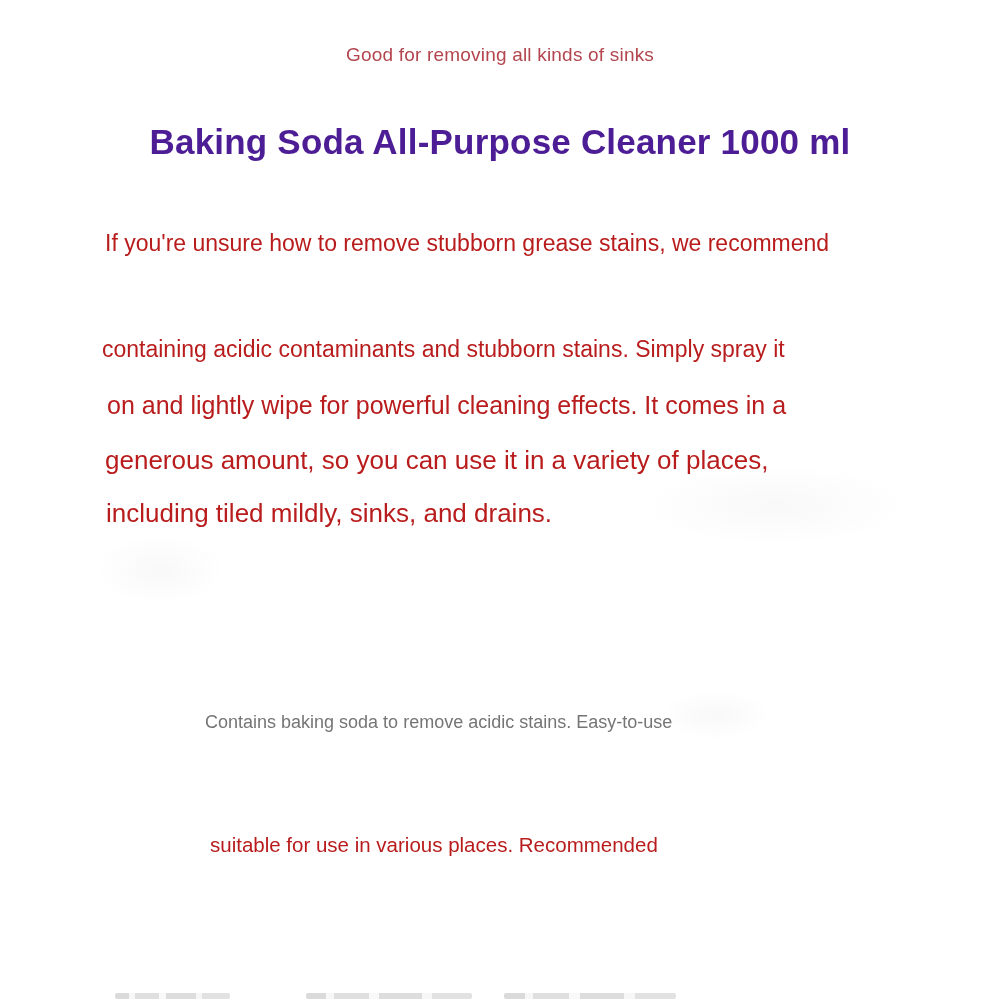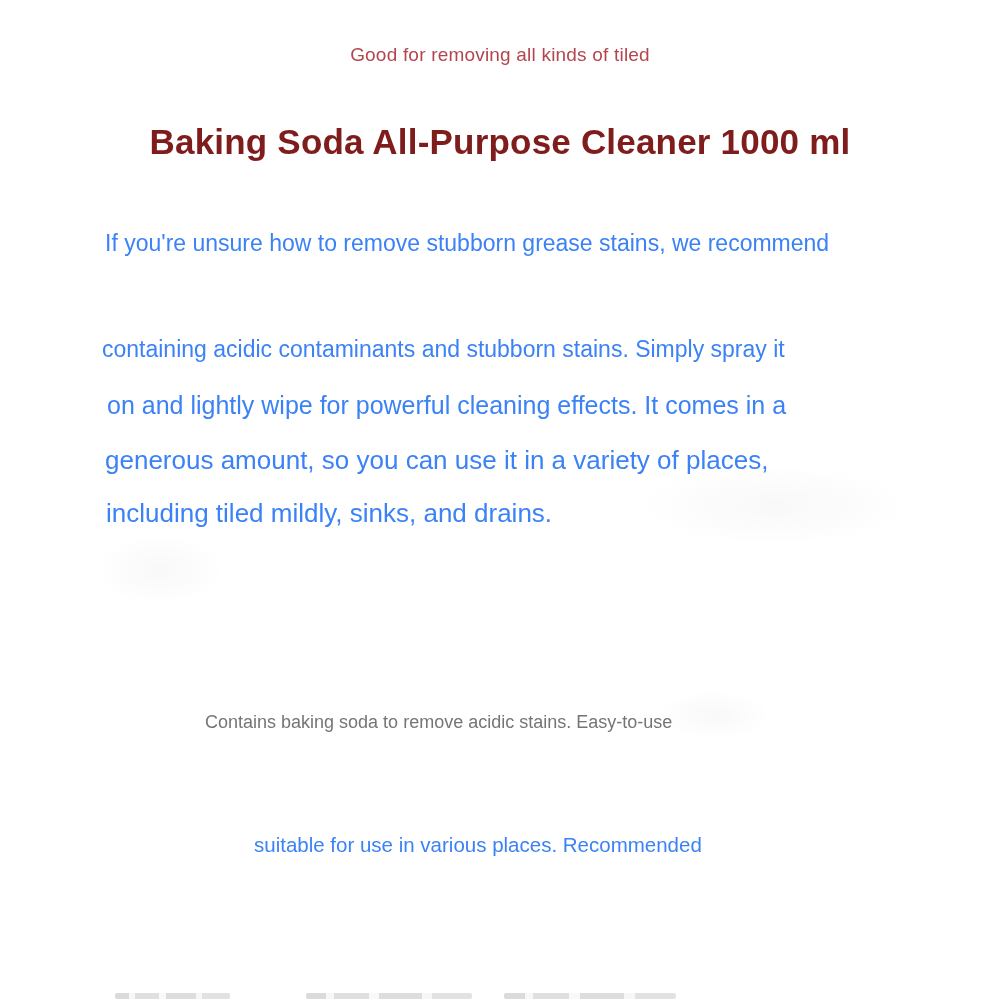--- a/index.html
+++ b/index.html
@@ -27,38 +27,38 @@
     letter-spacing: 0.2px;
   }
   .title {
     position: absolute;
     top: 122px;
     left: 0;
     width: 1000px;
     text-align: center;
     font-size: 35px;
     font-weight: 700;
-    color: #7f1d1d;
+    color: #4c1d95;
     letter-spacing: 0.2px;
   }
   .line {
     position: absolute;
     white-space: nowrap;
-    color: #3b82f6;
+    color: #b91c1c;
     font-weight: 400;
   }
   .d1 { left: 105px; top: 230px; font-size: 23px; }
   .d2 { left: 106px; top: 283px; font-size: 23.5px; }
   .d3 { left: 102px; top: 336px; font-size: 23px; }
   .d4 { left: 107px; top: 391px; font-size: 25px; }
   .d5 { left: 105px; top: 445px; font-size: 26px; }
   .d6 { left: 106px; top: 498px; font-size: 26px; }
   .f1 { left: 205px; top: 712px; font-size: 18px; color: #757575; }
   .f2 { left: 209px; top: 771px; font-size: 23px; }
-  .f3 { left: 210px; top: 833px; font-size: 20.5px; margin-left: 44px; }
+  .f3 { left: 210px; top: 833px; font-size: 20.5px; }
   .f4 { left: 211px; top: 898px; font-size: 20px; }
   .smudge {
     position: absolute;
     border-radius: 50%;
     background: radial-gradient(closest-side, rgba(120,120,120,0.05), rgba(120,120,120,0));
     pointer-events: none;
   }
   .s1 { left: 95px;  top: 535px; width: 130px; height: 70px; }
   .s2 { left: 640px; top: 465px; width: 270px; height: 80px; }
   .s3 { left: 660px; top: 690px; width: 110px; height: 50px; }
@@ -75,21 +75,21 @@
   }
   .g1 { left: 115px; width: 115px; }
   .g2 { left: 306px; width: 166px; }
   .g3 { left: 504px; width: 172px; }
 </style>
 </head>
 <body>
 
 <div class="page">
 
-  <div class="tagline">Good for removing all kinds of tiled</div>
+  <div class="tagline">Good for removing all kinds of sinks</div>
 
   <div class="title">Baking Soda All-Purpose Cleaner 1000 ml</div>
 
   <div class="line d1">If you're unsure how to remove stubborn grease stains, we recommend</div>
   <div class="line d3">containing acidic contaminants and stubborn stains. Simply spray it</div>
   <div class="line d4">on and lightly wipe for powerful cleaning effects. It comes in a</div>
   <div class="line d5">generous amount, so you can use it in a variety of places,</div>
   <div class="line d6">including tiled mildly, sinks, and drains.</div>
 
   <div class="line f1">Contains baking soda to remove acidic stains. Easy-to-use</div>

